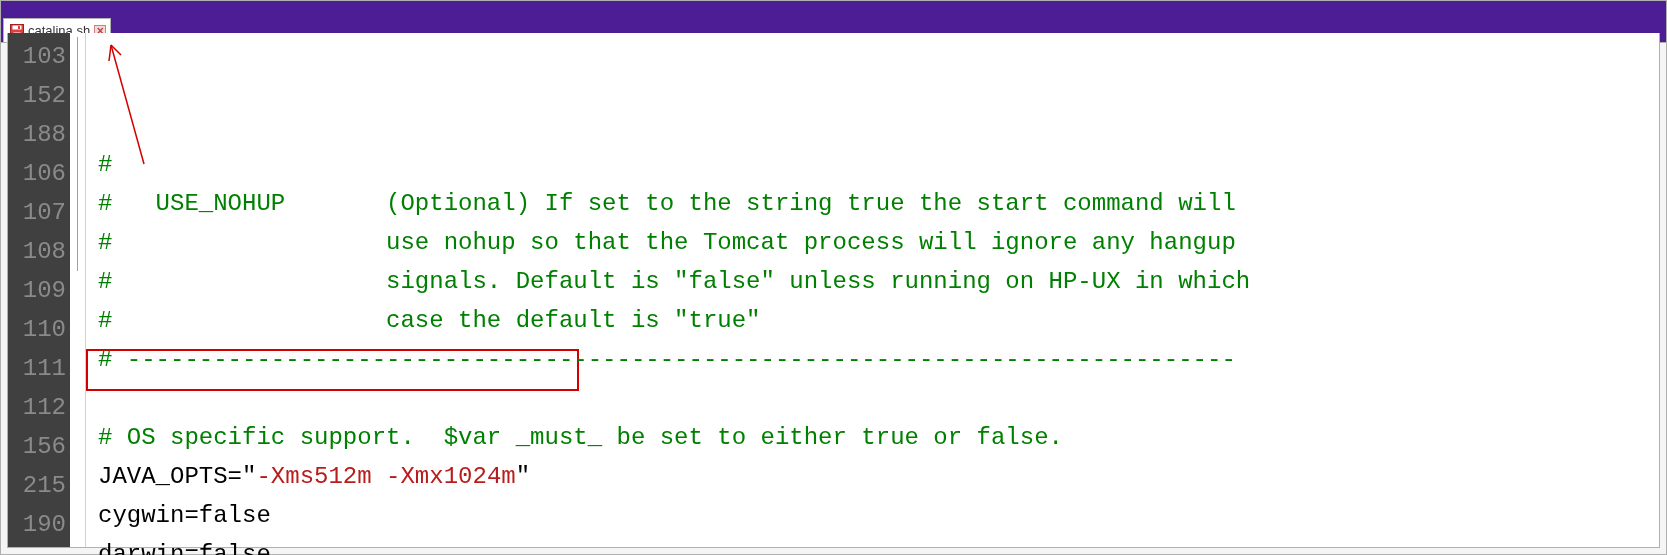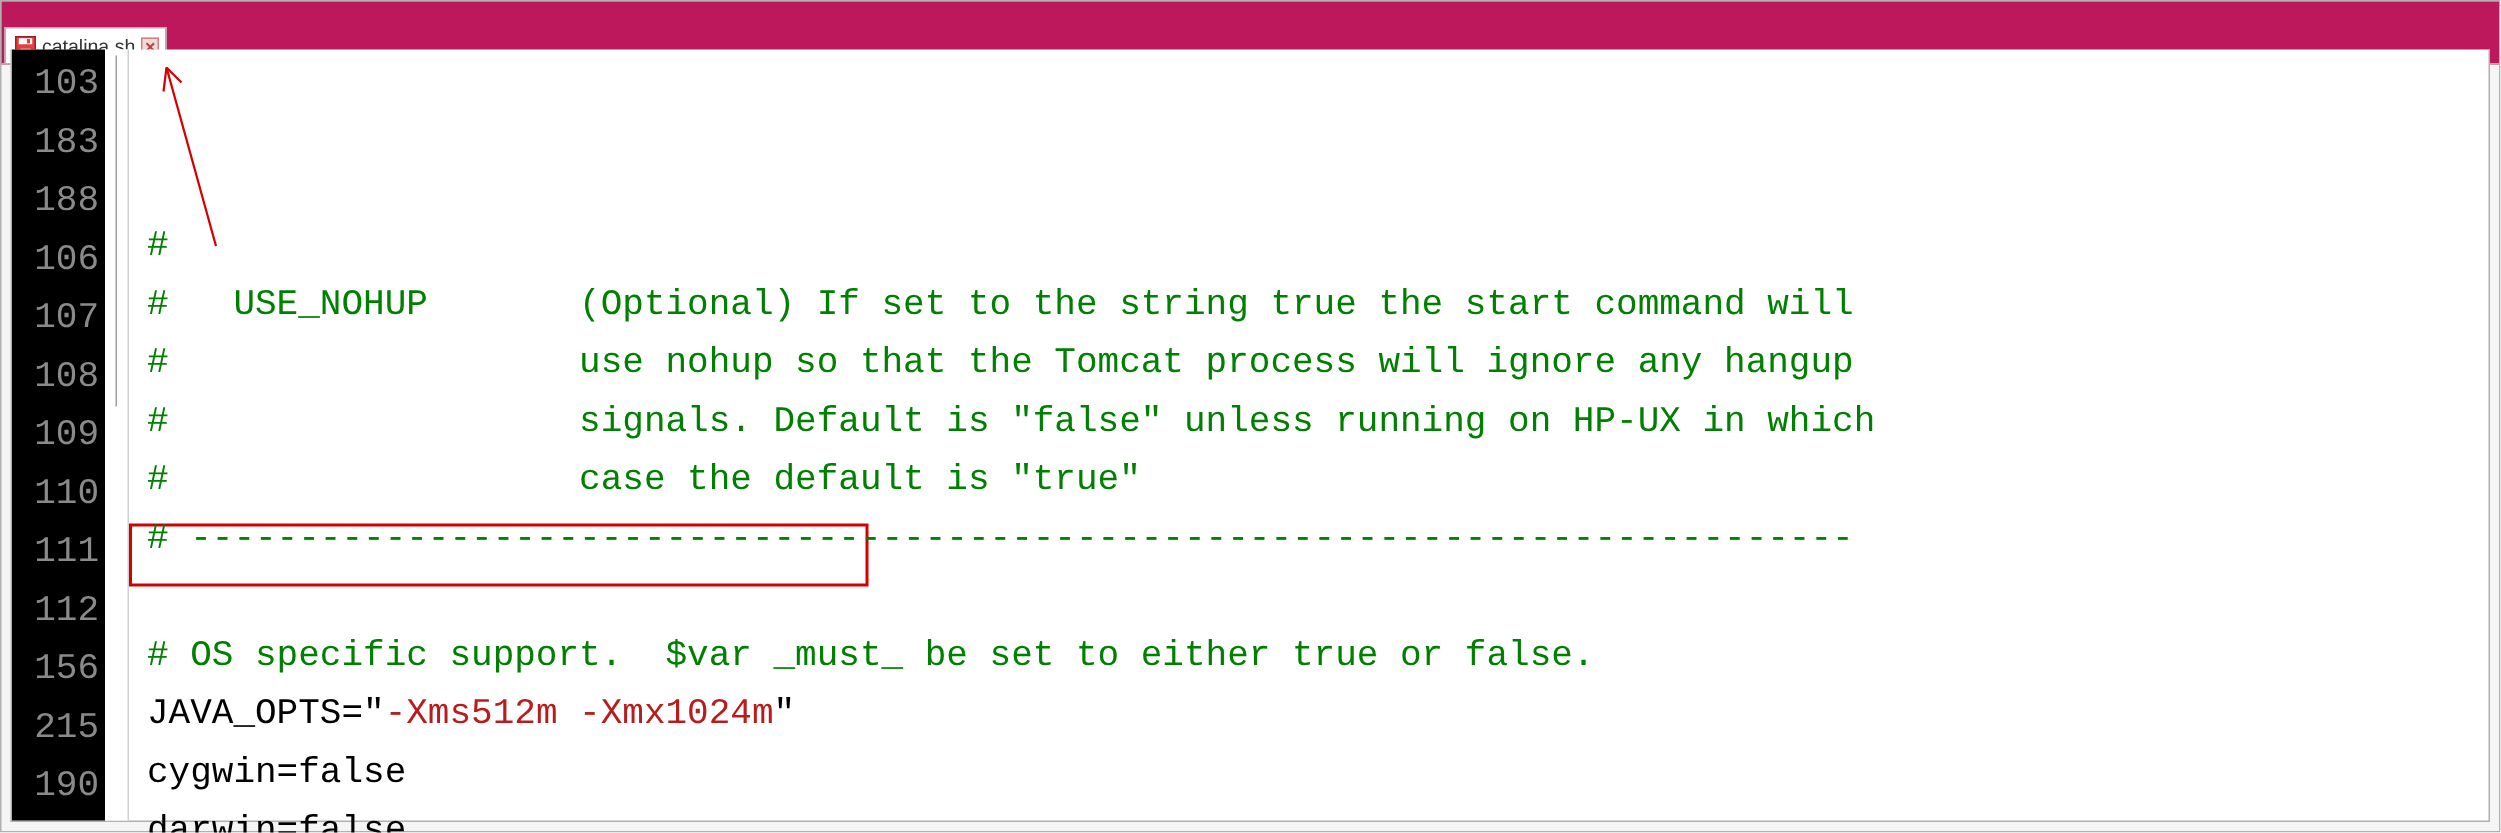--- a/index.html
+++ b/index.html
@@ -11,21 +11,21 @@
   }
   .editor-frame {
     width: 1667px;
     height: 555px;
     border: 1px solid #b0b0b0;
     background: #f5f5f5;
     position: relative;
   }
   .tab-bar {
     height: 42px;
-    background: #be185d;
+    background: #4c1d95;
     border-bottom: 1px solid #b0b0b0;
     display: flex;
     align-items: flex-end;
   }
   .tab {
     height: 24px;
     background: #fff;
     border: 1px solid #b0b0b0;
     border-bottom: none;
     display: flex;
@@ -66,21 +66,21 @@
     left: 0;
     right: 0;
     bottom: 0;
     background: #fff;
     border: 1px solid #b0b0b0;
     border-top: none;
     margin: 6px;
     display: flex;
   }
   .gutter {
-    background: #000000;
+    background: #404040;
     color: #8a8a8a;
     font-size: 24px;
     text-align: right;
     user-select: none;
     min-width: 62px;
     padding: 4px 4px 4px 2px;
   }
   .gutter div { height: 39px; line-height: 39px; }
   .fold-col {
     width: 16px;
@@ -141,21 +141,21 @@
         </svg>
       </span>
       <span>catalina.sh</span>
       <span class="close-icon">×</span>
     </div>
   </div>
 
   <div class="code-area">
     <div class="gutter" id="gutter">
         <div>103</div>
-        <div>183</div>
+        <div>152</div>
         <div>188</div>
         <div>106</div>
         <div>107</div>
         <div>108</div>
         <div>109</div>
         <div>110</div>
         <div>111</div>
         <div>112</div>
         <div>156</div>
         <div>215</div>

